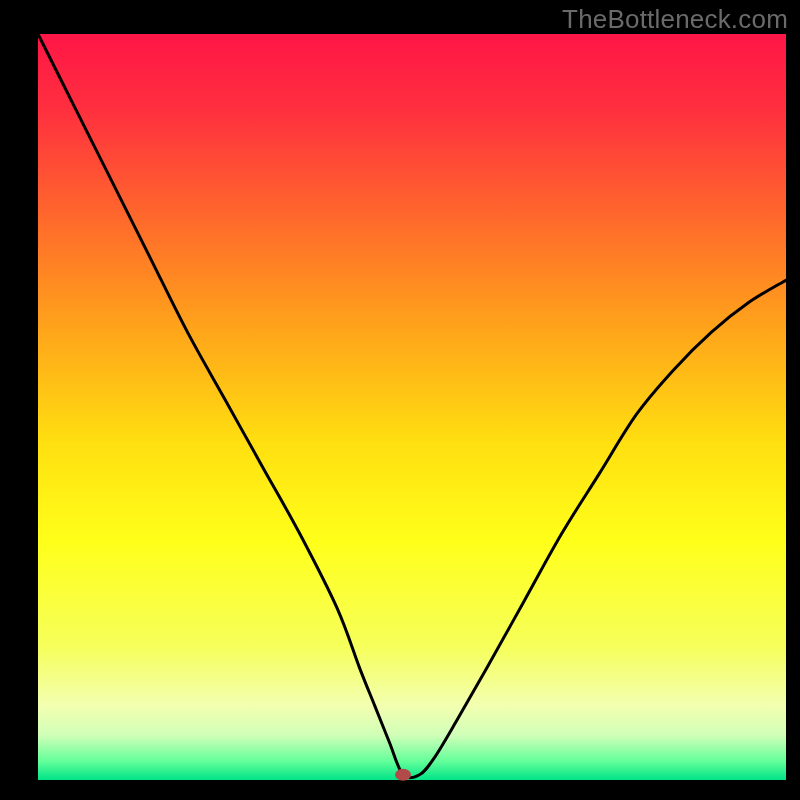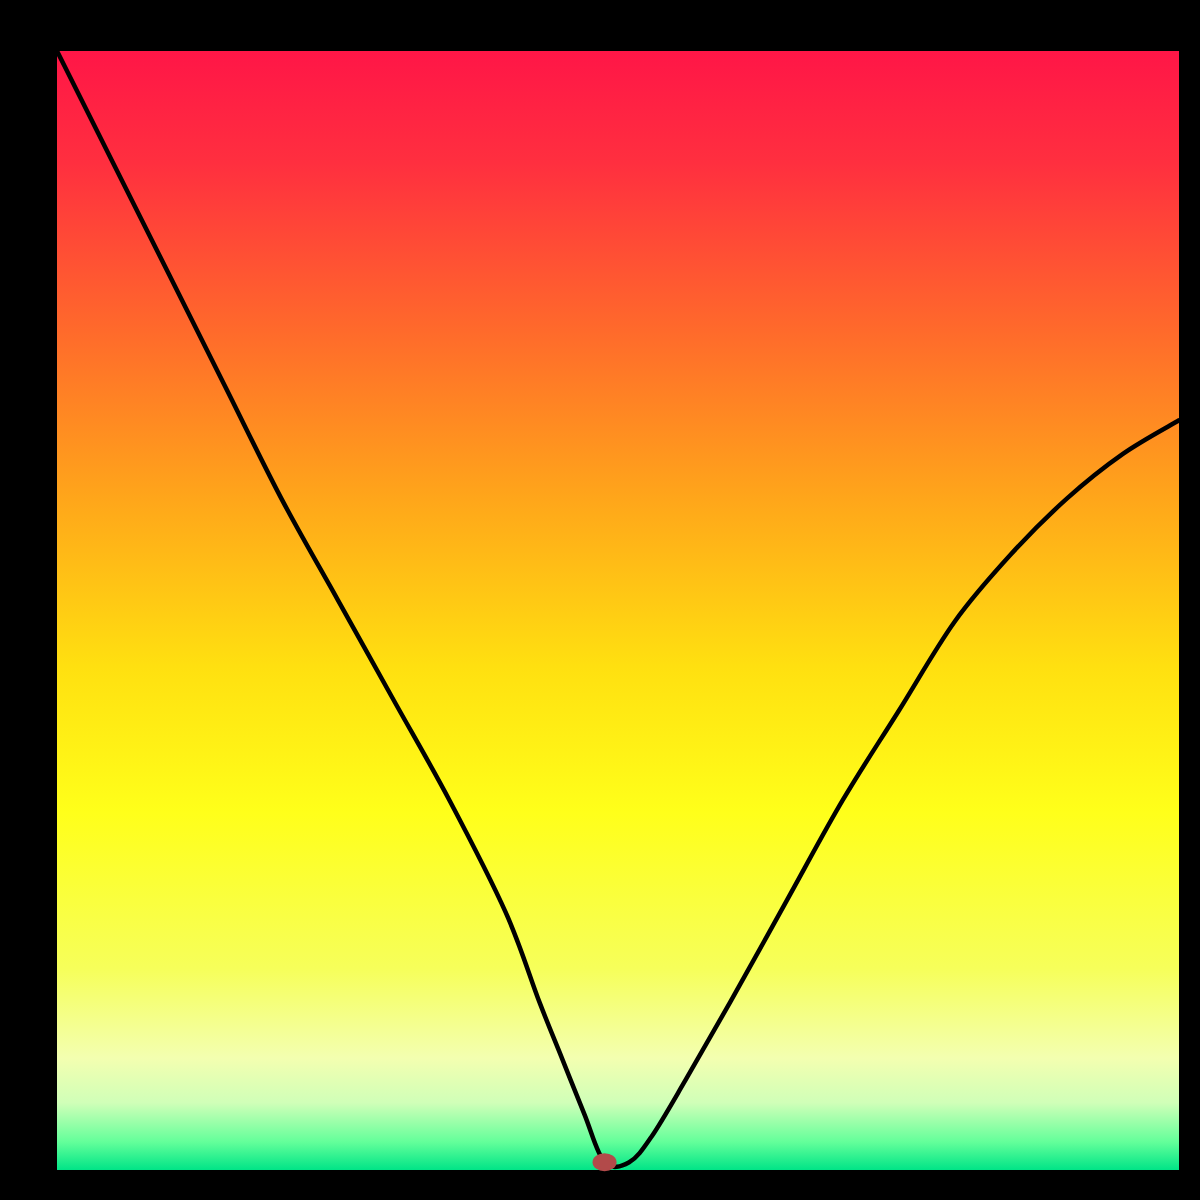--- a/index.html
+++ b/index.html
@@ -32,20 +32,21 @@
     position: absolute;
     top: 0;
     left: 0;
   }
 </style>
 </head>
 <body>
 
 <div class="frame">
 
+  <div class="watermark">TheBottleneck.com</div>
 
   <svg width="800" height="800" viewBox="0 0 800 800">
     <defs>
       <linearGradient id="bg-grad" x1="0" y1="0" x2="0" y2="1">
       <stop offset="0%" stop-color="#ff1647"></stop>
           <stop offset="10%" stop-color="#ff2f3f"></stop>
           <stop offset="25%" stop-color="#ff6a2b"></stop>
           <stop offset="40%" stop-color="#ffa61a"></stop>
           <stop offset="55.00000000000001%" stop-color="#ffe010"></stop>
           <stop offset="68%" stop-color="#ffff1a"></stop>

